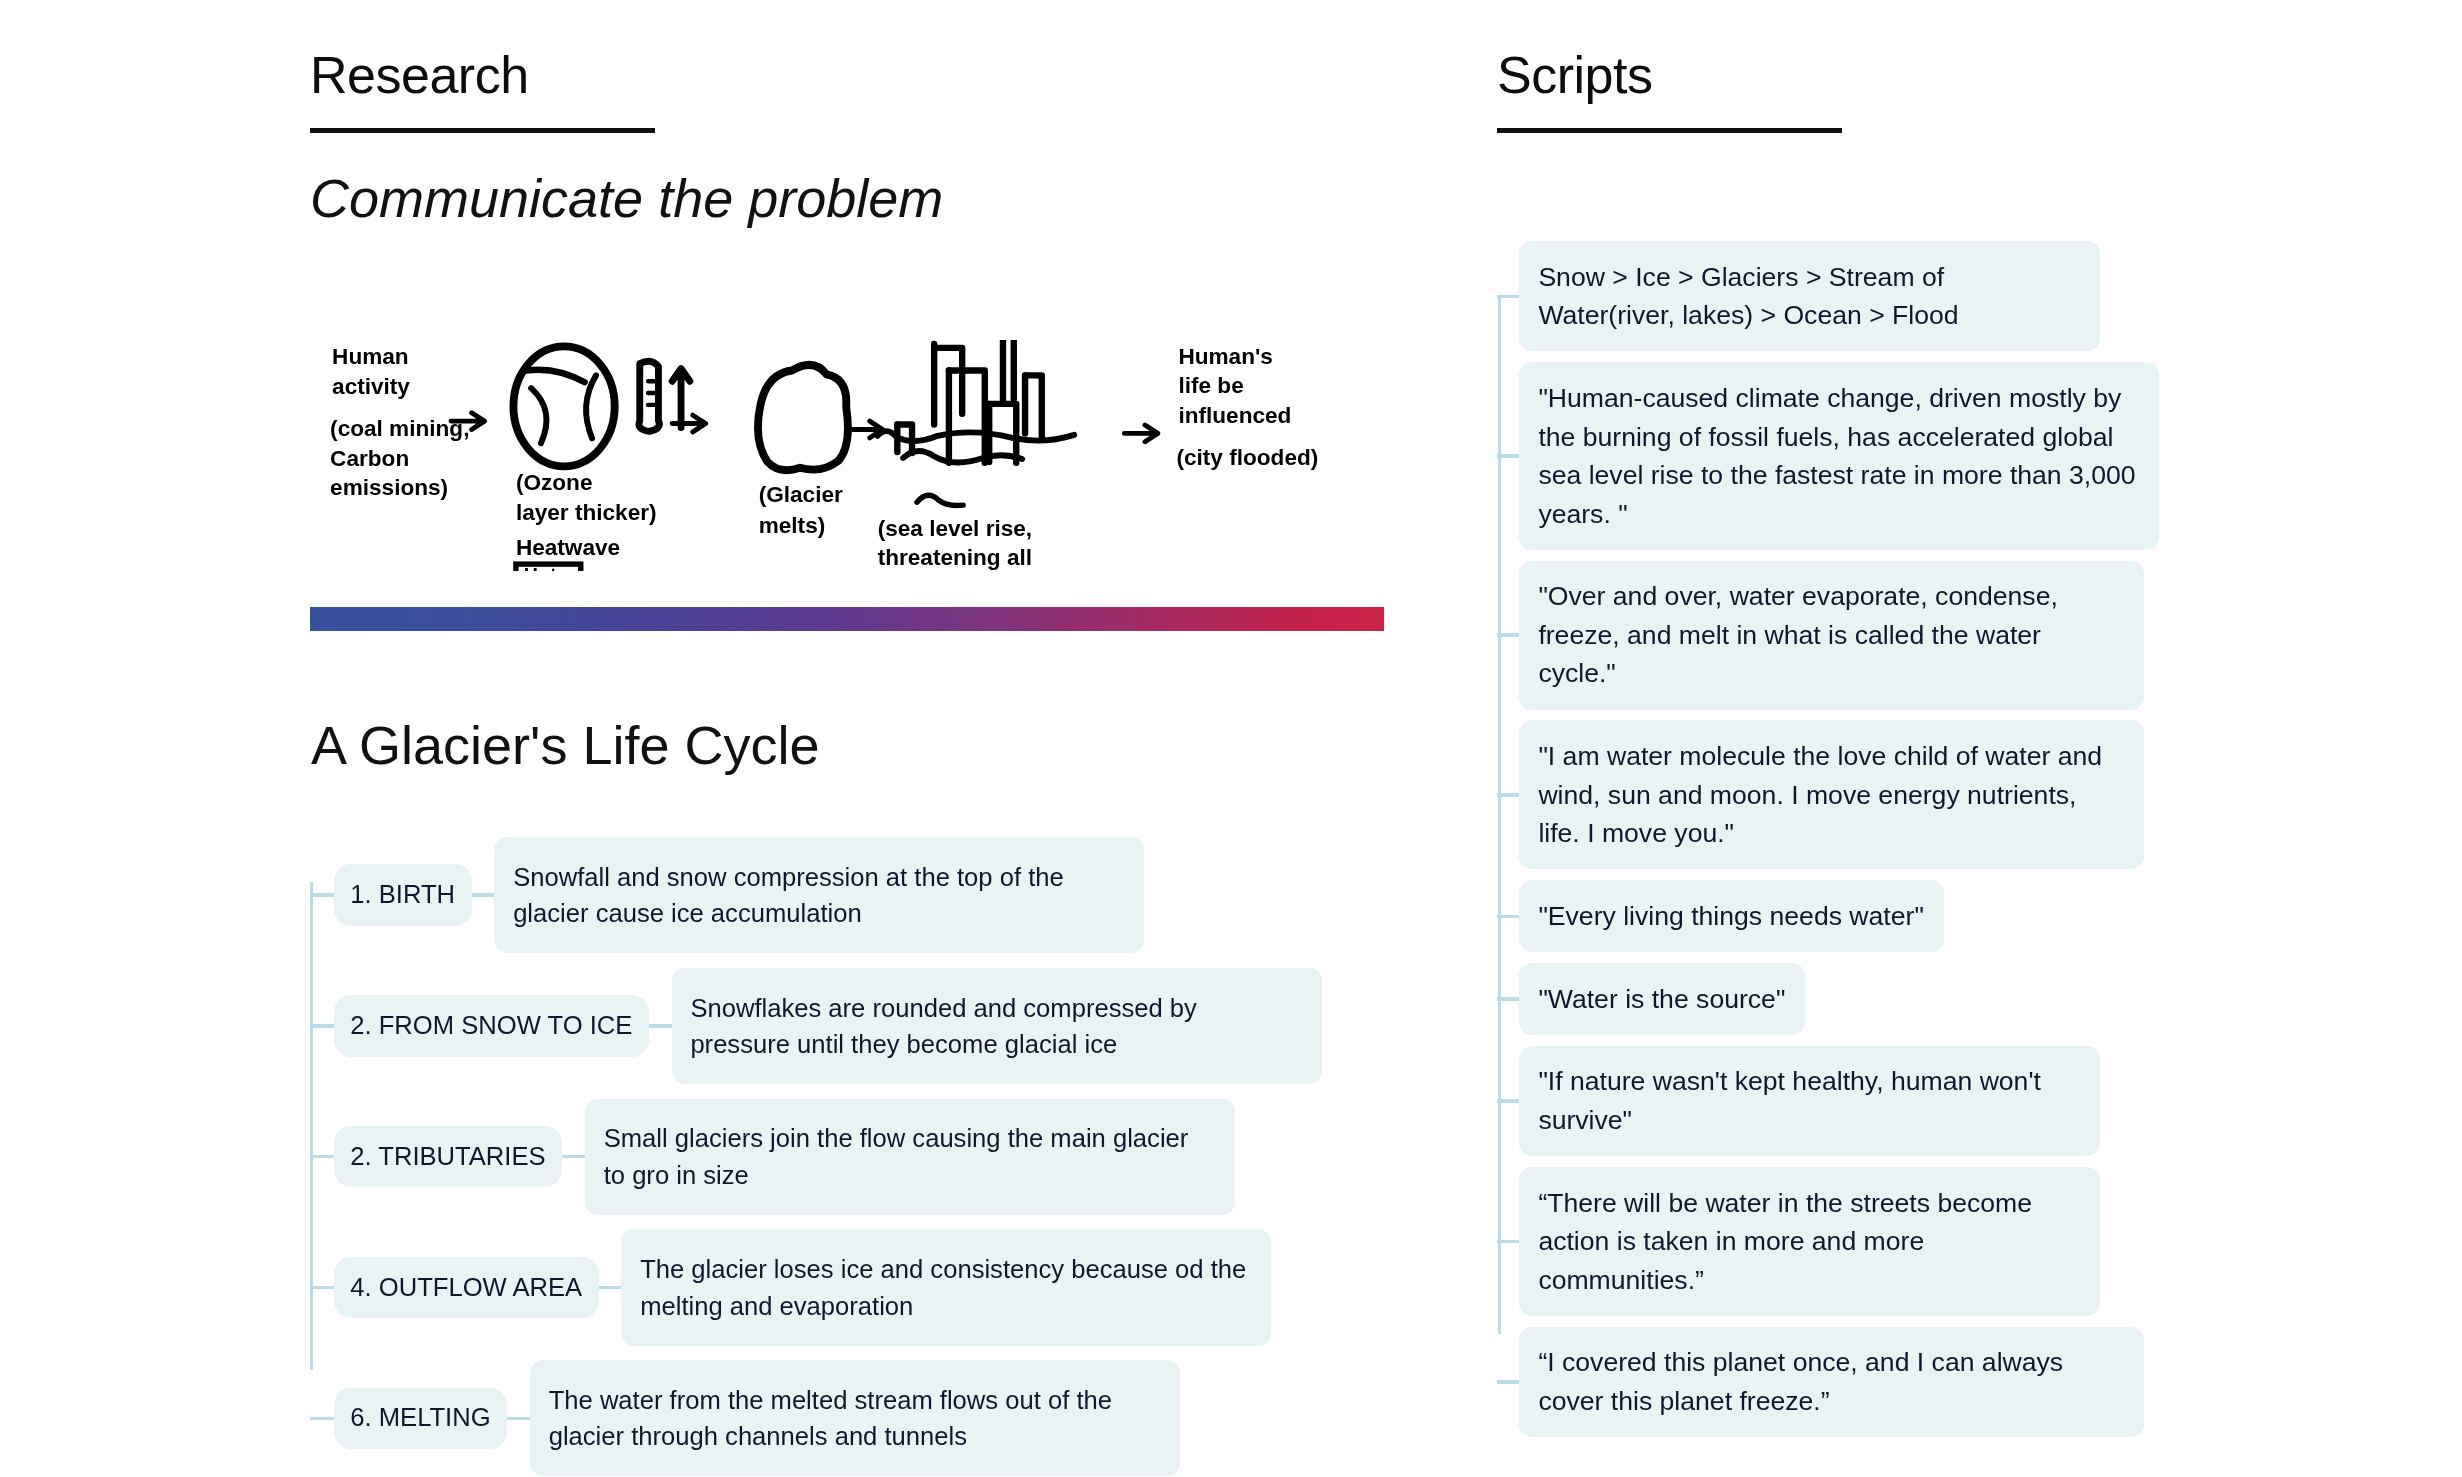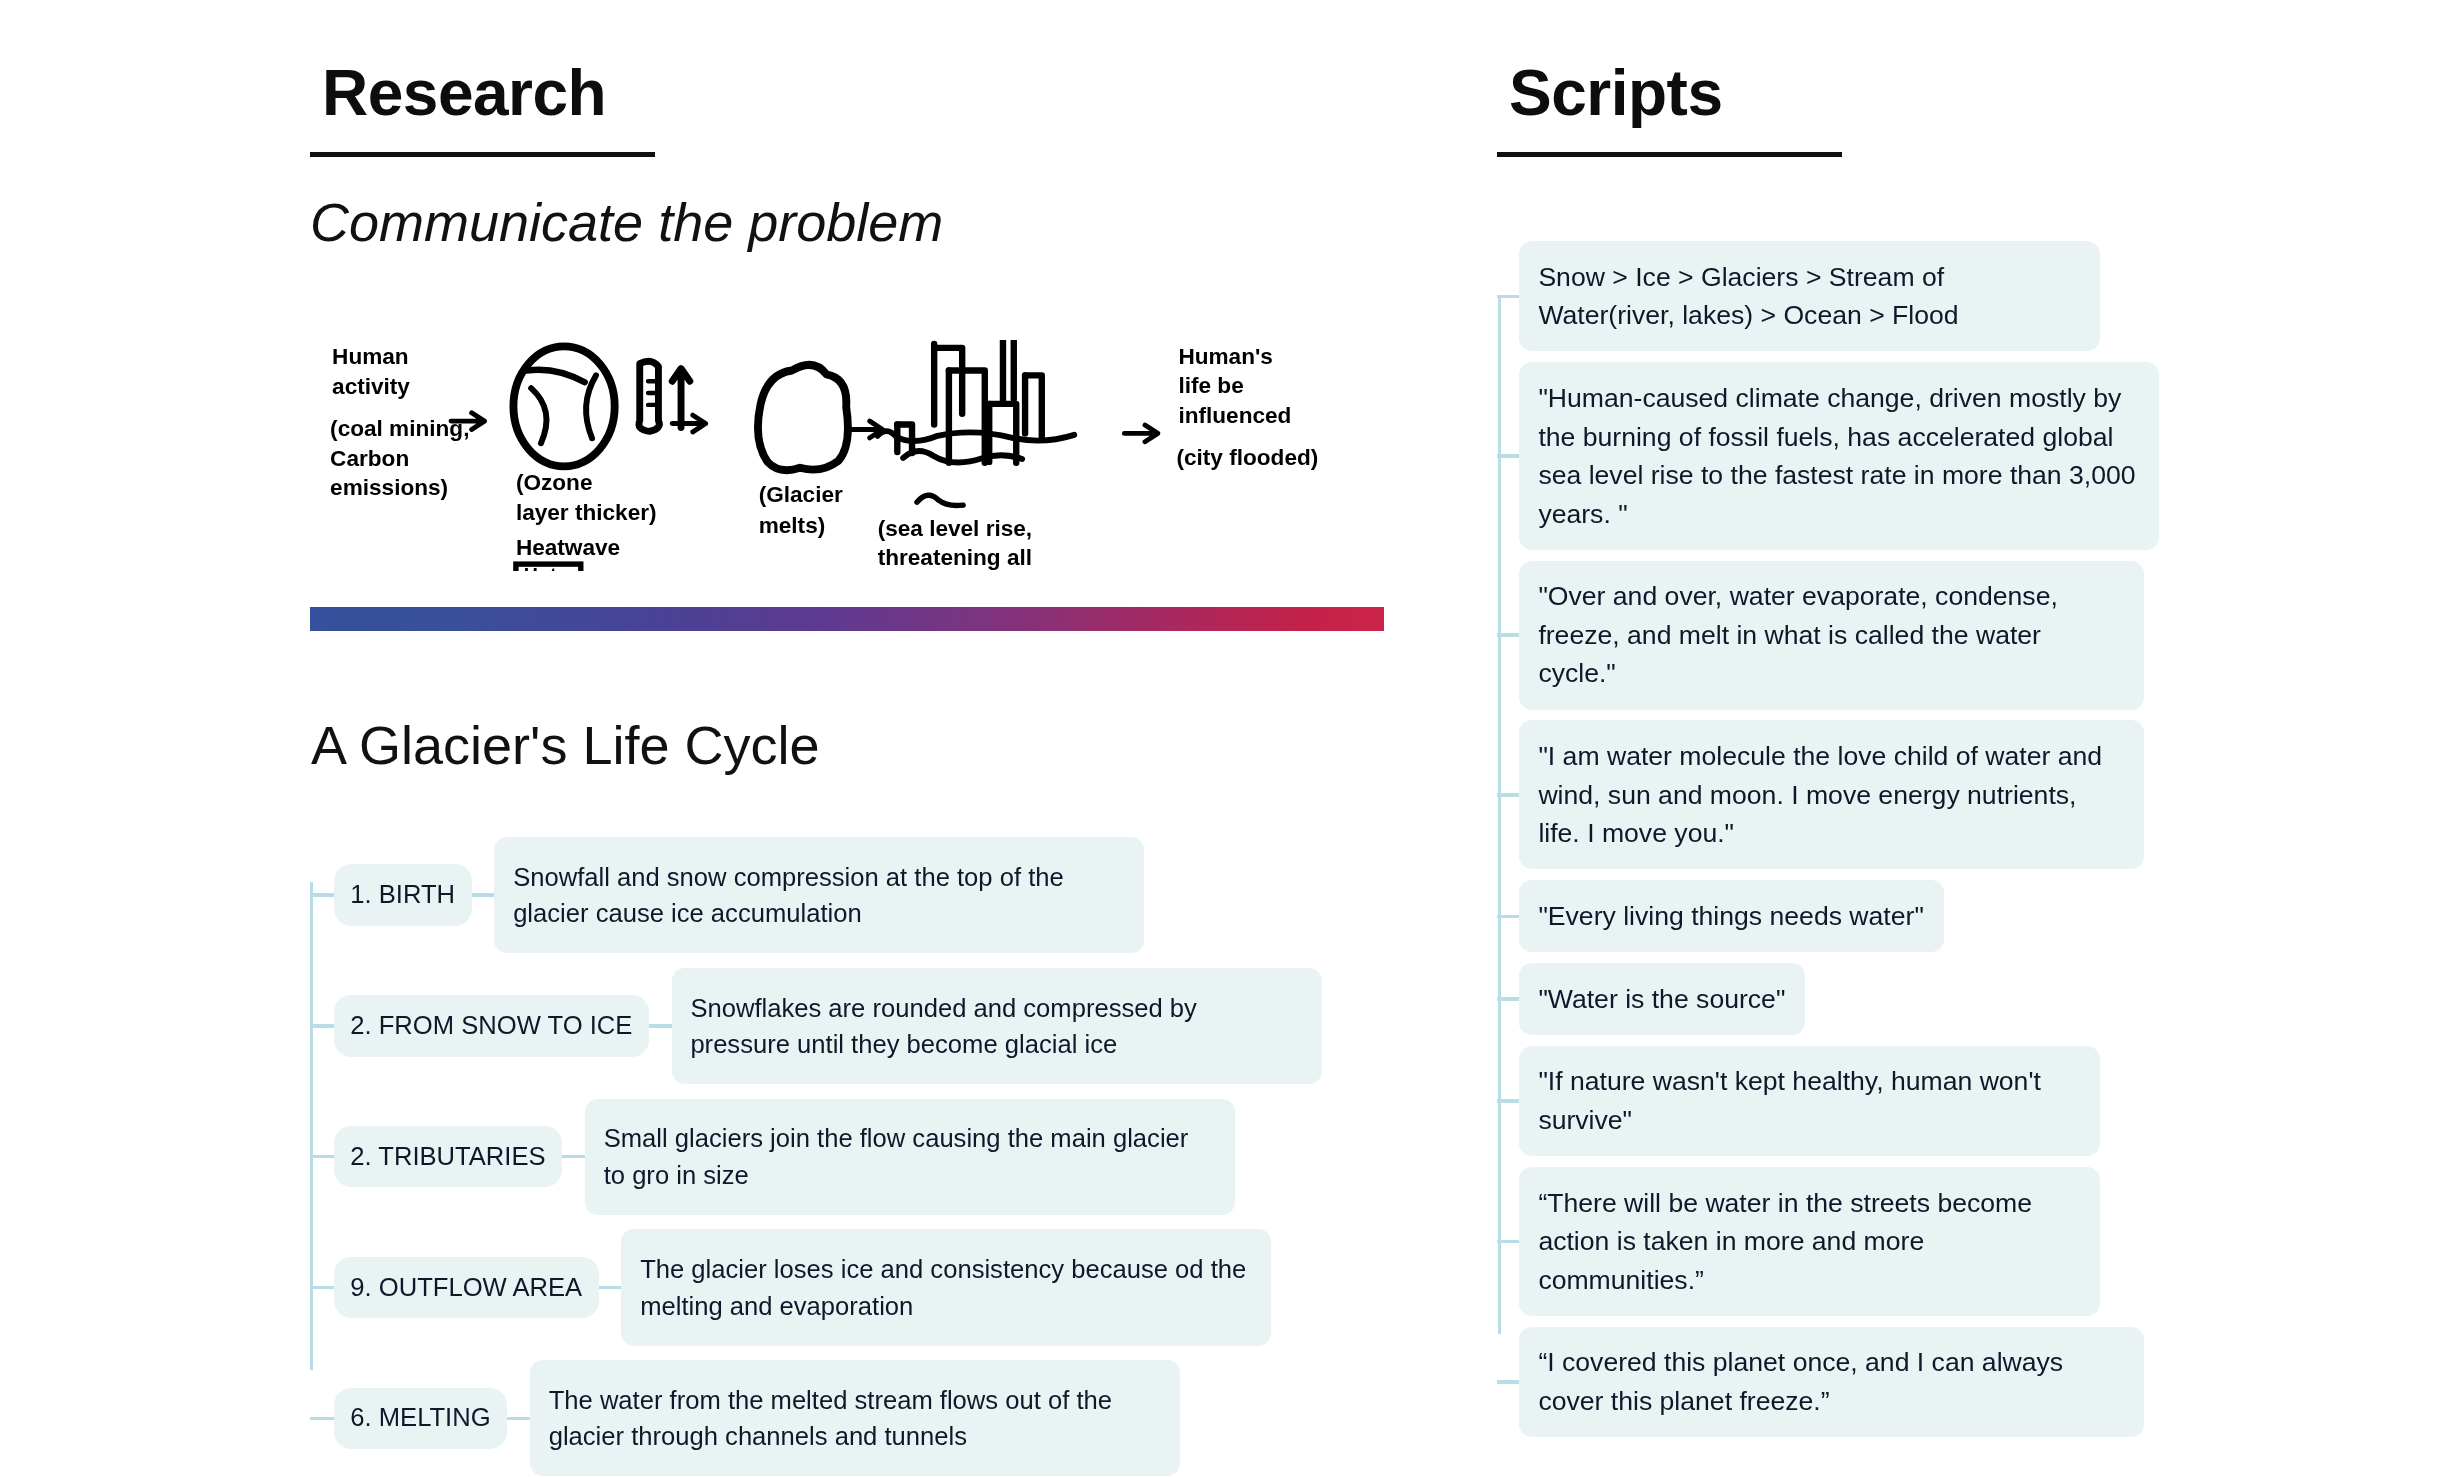--- a/index.html
+++ b/index.html
@@ -12,26 +12,26 @@
     position:relative;
   }
   .board { position:absolute; inset:0; display:flex; }
 
   
   .col-research { position:absolute; left:310px; top:49px; width:1093px; }
   .col-scripts  { position:absolute; left:1497px; top:49px; width:1034px; }
 
   
   .big-title {
-    font-size:64px;
+    font-size:52px;
     line-height:1.0;
-    font-weight:700;
+    font-weight:400;
     color:#0d0d0d;
     letter-spacing:-0.5px;
-    margin:12px;
+    margin:0;
     white-space:nowrap;
   }
   .title-rule {
     height:5.4px;
     background:#111111;
     margin-top:27px;
   }
   .rule-research { width:345px; }
   .rule-scripts  { width:345px; }
 
@@ -238,21 +238,21 @@
 
     <div class="g-row">
       <div class="conn-h g-stub"></div>
       <div class="pill g-label">2. TRIBUTARIES</div>
       <div class="conn-h g-gap"></div>
       <div class="pill g-desc">Small glaciers join the flow causing the main glacier to gro in size</div>
     </div>
 
     <div class="g-row">
       <div class="conn-h g-stub"></div>
-      <div class="pill g-label">9. OUTFLOW AREA</div>
+      <div class="pill g-label">4. OUTFLOW AREA</div>
       <div class="conn-h g-gap"></div>
       <div class="pill g-desc">The glacier loses ice and consistency  because od the melting and evaporation</div>
     </div>
 
     <div class="g-row">
       <div class="conn-h g-stub"></div>
       <div class="pill g-label">6. MELTING</div>
       <div class="conn-h g-gap"></div>
       <div class="pill g-desc">The water from the melted stream flows out of the glacier through channels and tunnels</div>
     </div>

